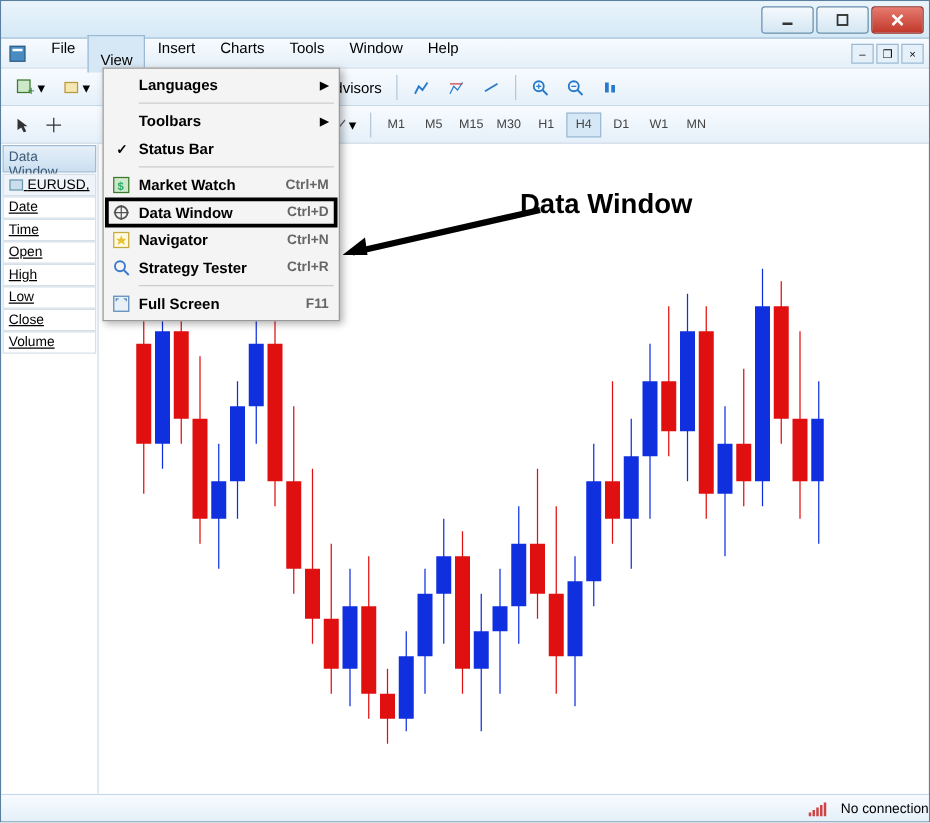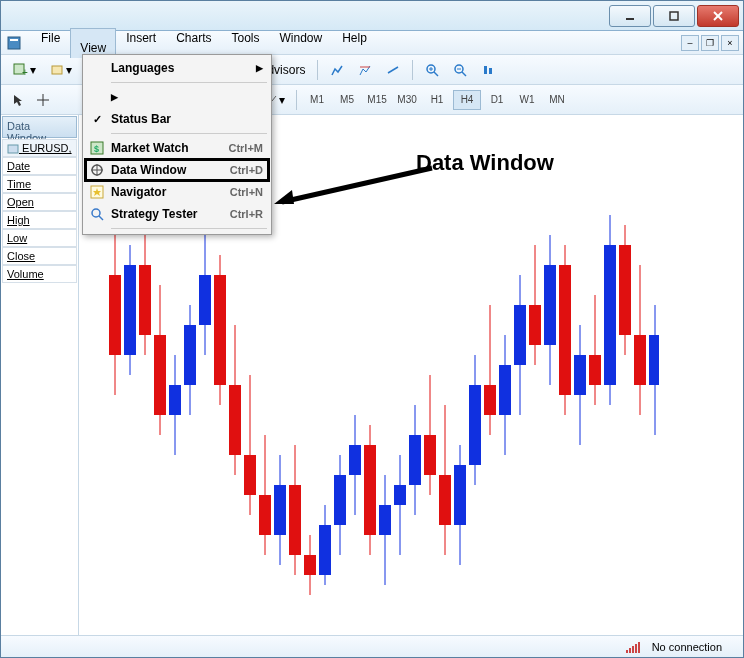--- a/index.html
+++ b/index.html
@@ -21,21 +21,21 @@
 .tlabel{color:#888;padding:0 4px;}
 .toolbar2{height:30px;background:linear-gradient(#f7fbff,#e5f0f9);display:flex;align-items:center;padding:0 6px;border-bottom:1px solid #c7d8e6;gap:3px;position:relative;}
 .tfbtn{width:28px;height:20px;border:1px solid transparent;display:flex;align-items:center;justify-content:center;font-size:10px;color:#444;}
 .tfbtn.active{border-color:#9cbad3;background:#d6e7f5;}
 .content{flex:1;display:flex;position:relative;overflow:hidden;}
 .sidepanel{width:78px;background:#fff;border-right:1px solid #c7d8e6;display:flex;flex-direction:column;}
 .panetitle{height:22px;background:linear-gradient(#e5f0f9,#cbdff0);border:1px solid #9cbad3;margin:1px;padding:3px 4px;font-size:11px;color:#3b5a77;}
 .panecell{height:18px;border:1px solid #d6e0e9;margin:0 1px;padding:2px 4px;font-size:11px;text-decoration:underline;}
 .panecell.hdr{background:#eef4fa;}
 .chartarea{flex:1;background:#fff;position:relative;}
-.statusbar{height:22px;background:linear-gradient(#f7fbff,#e5f0f9);display:flex;align-items:center;justify-content:flex-end;padding:0 21px;border-top:1px solid #c7d8e6;gap:12px;font-size:11px;}
+.statusbar{height:22px;background:linear-gradient(#f7fbff,#e5f0f9);display:flex;align-items:center;justify-content:flex-end;padding:0 0;border-top:1px solid #c7d8e6;gap:12px;font-size:11px;}
 .dropdown{position:absolute;top:54px;left:82px;width:190px;background:#f4f4f4;border:1px solid #9a9a9a;box-shadow:2px 2px 6px rgba(0,0,0,0.3);z-index:100;padding:2px;}
 .dropdown .ddrow{height:22px;display:flex;align-items:center;padding:0 6px 0 26px;position:relative;cursor:default;font-weight:bold;}
 .dropdown .ddsep{height:1px;background:#ccc;margin:3px 2px 3px 26px;}
 .ddicon{position:absolute;left:4px;width:16px;height:16px;display:flex;align-items:center;justify-content:center;}
 .ddlabel{flex:1;}
 .ddhot{color:#666;font-size:11px;}
 .ddarrow{font-size:9px;}
 .check::before{content:"✓";position:absolute;left:8px;font-size:11px;}
 .ddrow.highlight{outline:3px solid #000;outline-offset:-2px;}
 .annotation{position:absolute;top:150px;left:416px;font-weight:700;font-size:22px;z-index:50;font-family:Arial,sans-serif;}
@@ -298,20 +298,21 @@
   </div>
 </div>
 
 <div class="dropdown" id="dropdown">
     <div class="ddrow">
       <span class="ddlabel">Languages</span>
       <span class="ddarrow">▶</span>
     </div>
     <div class="ddsep"></div>
     <div class="ddrow">
+      <span class="ddlabel">Toolbars</span>
       <span class="ddarrow">▶</span>
     </div>
     <div class="ddrow check">
       <span class="ddlabel">Status Bar</span>
     </div>
     <div class="ddsep"></div>
     <div class="ddrow">
       <span class="ddicon">
         <svg width="16" height="16">
           <rect x="2" y="2" width="12" height="12" fill="#cde7c9" stroke="#3a7a2a"></rect>
@@ -346,19 +347,30 @@
       <span class="ddicon">
         <svg width="16" height="16">
           <circle cx="7" cy="7" r="4" fill="none" stroke="#3a7aca" stroke-width="1.5"></circle>
           <line x1="10" y1="10" x2="14" y2="14" stroke="#3a7aca" stroke-width="1.5"></line>
         </svg>
       </span>
       <span class="ddlabel">Strategy Tester</span>
       <span class="ddhot">Ctrl+R</span>
     </div>
     <div class="ddsep"></div>
+    <div class="ddrow">
+      <span class="ddicon">
+        <svg width="16" height="16">
+          <rect x="2" y="2" width="12" height="12" fill="#e8f0f8" stroke="#5a8ab8"></rect>
+          <polyline points="4,6 4,4 6,4" fill="none" stroke="#5a8ab8"></polyline>
+          <polyline points="10,4 12,4 12,6" fill="none" stroke="#5a8ab8"></polyline>
+        </svg>
+      </span>
+      <span class="ddlabel">Full Screen</span>
+      <span class="ddhot">F11</span>
+    </div>
   </div>
 
 <div class="annotation">Data Window</div>
 <svg class="annoline" viewBox="0 0 162 46">
   <line x1="158" y1="8" x2="8" y2="42" stroke="#000" stroke-width="5"></line>
   <polygon points="0,44 18,30 20,44" fill="#000"></polygon>
 </svg>
 
 </body></html>

